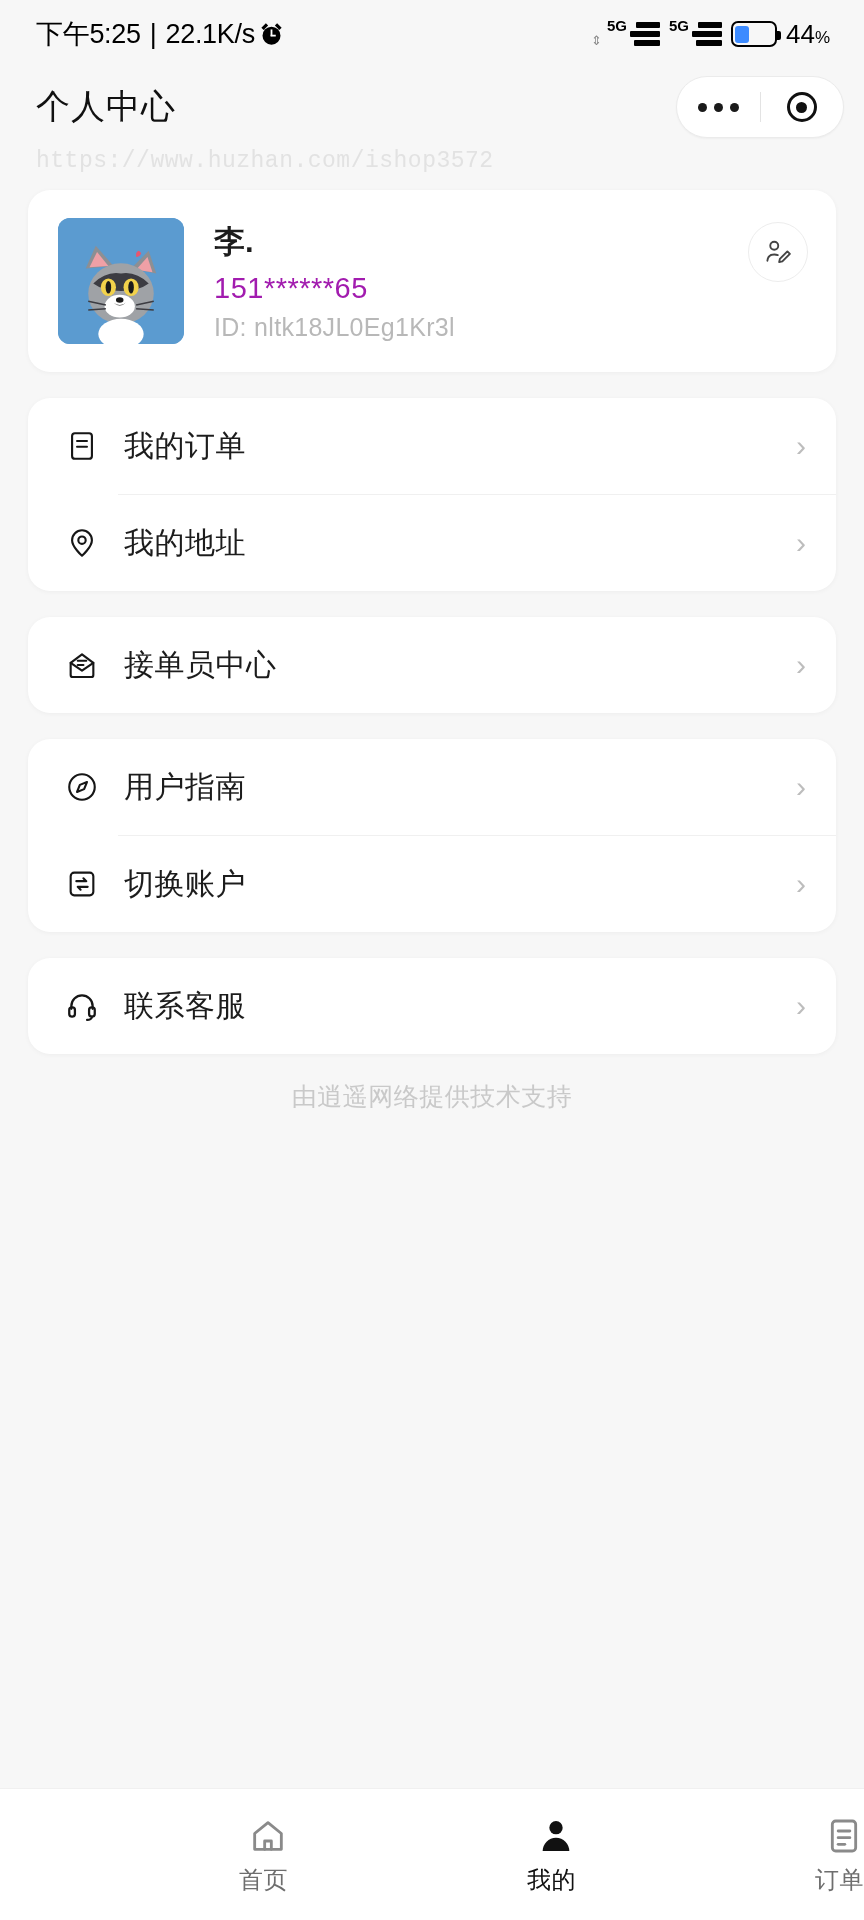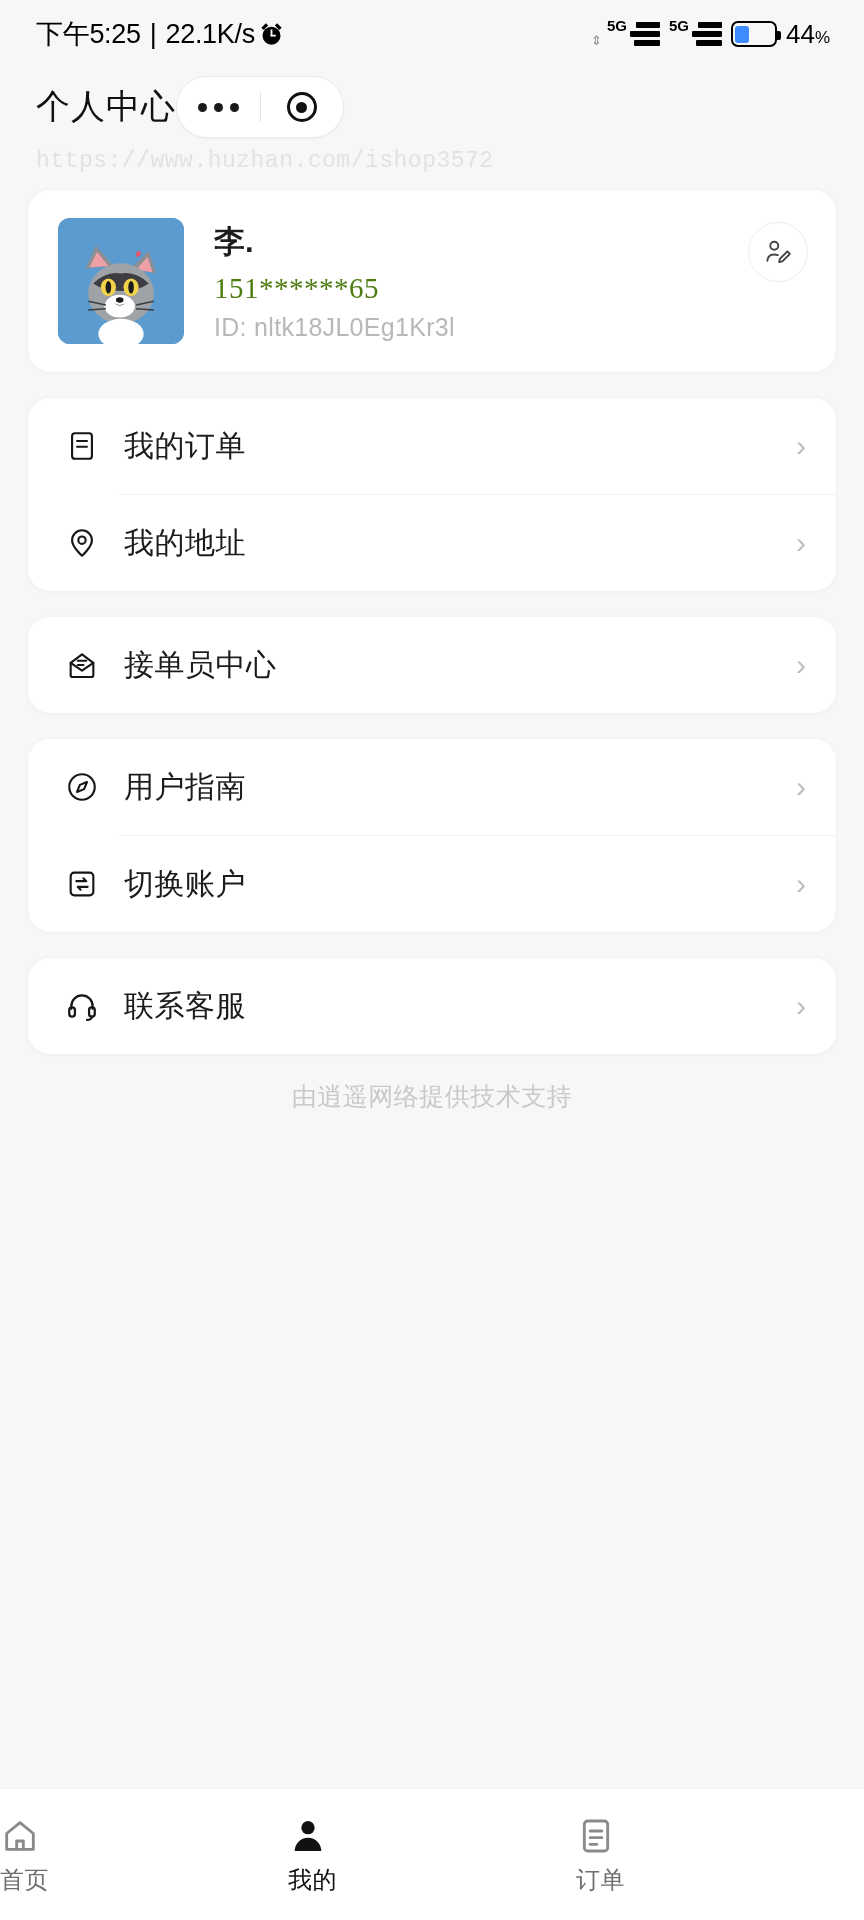--- a/index.html
+++ b/index.html
@@ -36,21 +36,21 @@
   .battery::after{
     content:""; position:absolute; right:-6px; top:8px; width:4px; height:9px;
     background:#000; border-radius:0 2px 2px 0;
   }
   .battery span{ display:block; height:100%; background:#3d8bff; border-radius:3px; }
   .batt-pct { font-size: 26px; font-weight:500; }
   .batt-pct small { font-size:17px; }
 
   
   .header {
-    height: 78px; display:flex; align-items:center; 
+    height: 78px; display:flex; align-items:center; justify-content:space-between;
     padding: 0 20px 0 36px; position:relative;
   }
   .page-title { font-size: 34px; color:#111; font-weight:400; letter-spacing:1px; }
   .capsule {
     width: 168px; height: 62px; border-radius: 31px; background:#fff;
     border:1px solid #ebebeb; display:flex; align-items:center; box-shadow:0 1px 2px rgba(0,0,0,.04);
   }
   .cap-half { flex:1; display:flex; align-items:center; justify-content:center; }
   .cap-div { width:1px; height:30px; background:#e3e3e3; }
   .dots { display:flex; gap:7px; }
@@ -73,21 +73,21 @@
     box-shadow: 0 1px 5px rgba(0,0,0,0.045);
   }
   .profile-card { margin-top: 10px; padding: 28px 30px; display:flex; align-items:flex-start; position:relative; height: 182px; }
   .avatar {
     width: 126px; height: 126px; border-radius: 12px; overflow:hidden;
     background:#5b9bd0; flex:none; position:relative;
   }
   .avatar svg { display:block; width:100%; height:100%; }
   .pinfo { margin-left: 30px; padding-top: 6px; flex:1; min-width:0; }
   .pname { font-size: 31px; font-weight:700; color:#1c1c1c; line-height:1.15; }
-  .pphone { font-size: 29px; color:#4d7c0f; margin-top: 12px; letter-spacing:0.5px;font-family:Liberation Serif, serif; }
+  .pphone { font-size: 29px; color:#a21caf; margin-top: 12px; letter-spacing:0.5px; }
   .pid { font-size: 25px; color:#b8b8b8; margin-top: 8px; letter-spacing:0.3px; }
   .edit-btn {
     position:absolute; right: 28px; top: 32px; width: 60px; height:60px; border-radius:50%;
     border:1px solid #ededed; background:#fff; display:flex; align-items:center; justify-content:center;
   }
 
   
   .menu-card { padding: 0 0; }
   .row {
     display:flex; align-items:center; height: 96px; padding: 0 30px 0 34px; position:relative;
@@ -98,21 +98,21 @@
   .divider { height:1px; background:#f0f0f0; margin-left: 90px; margin-right: 0px; }
 
   
   .footnote { text-align:center; font-size: 25px; color:#c9c9c9; margin-top: 14px; letter-spacing:0.5px; }
 
   
   .tabbar {
     position:absolute; left:0; right:0; bottom:0; height: 132px; background:#fff;
     border-top:1px solid #f0f0f0; display:flex; align-items:center;
   }
-  .tab { flex:1; display:flex; flex-direction:column; align-items:flex-start; justify-content:center; gap:8px; }
+  .tab { flex:1; display:flex; flex-direction:column; align-items:flex-end; justify-content:center; gap:8px; }
   .tab .tico { height:42px; display:flex; align-items:flex-end; color:#8a8a8a; }
   .tab .tlabel { font-size: 24px; color:#6e6e6e; letter-spacing:0.5px; }
   .tab.active .tico { color:#111; }
   .tab.active .tlabel { color:#111; }
 </style>
 </head>
 <body>
 
 <div class="phone">
 

